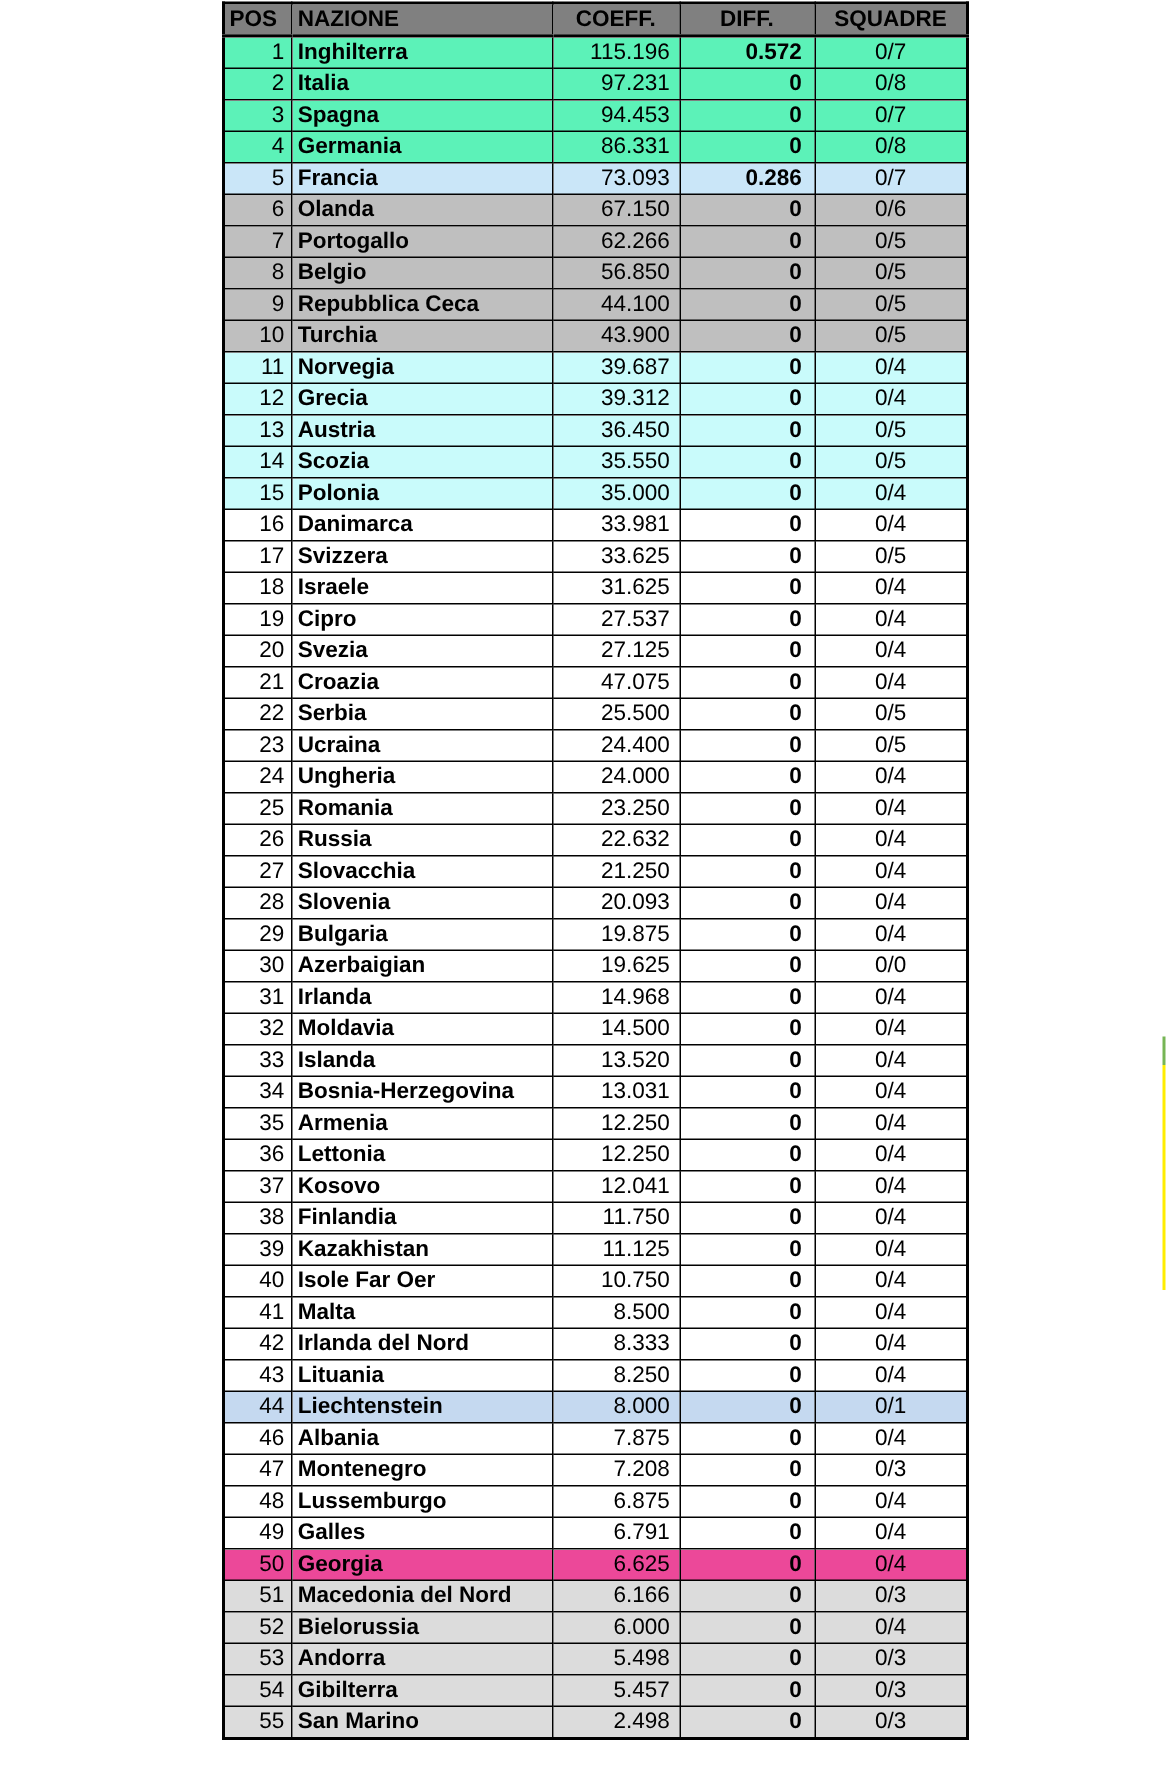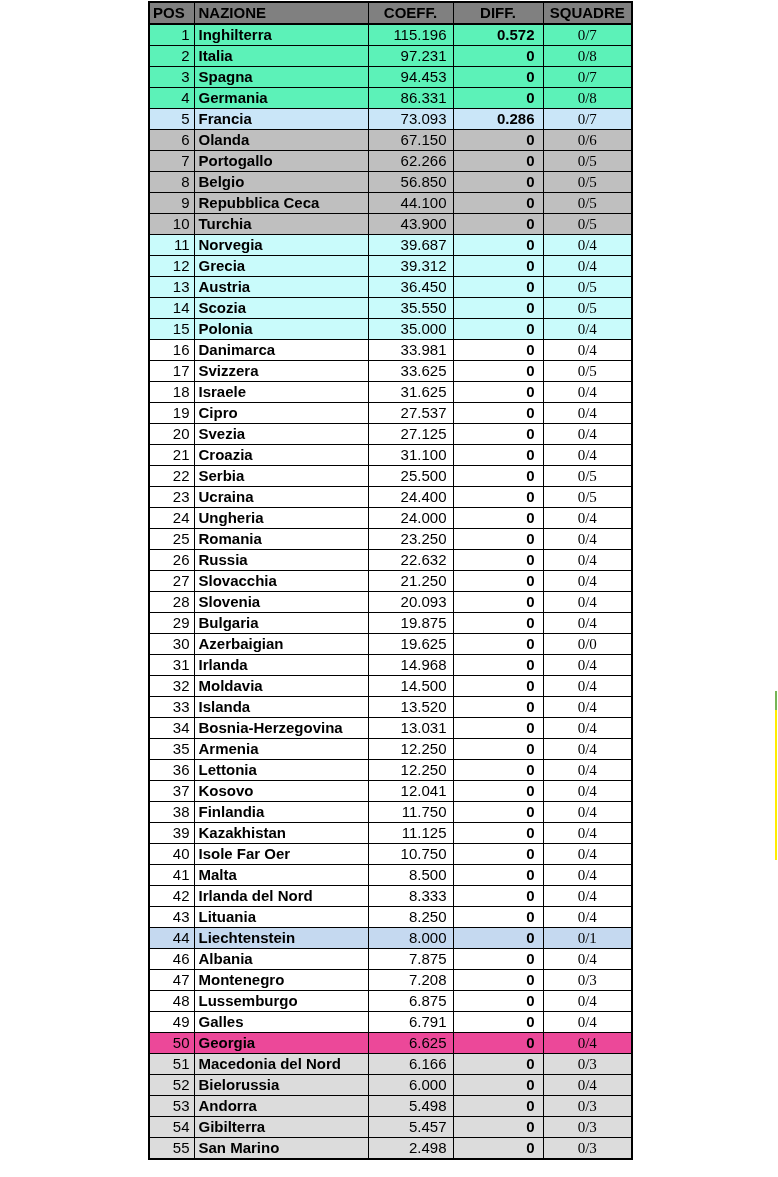--- a/index.html
+++ b/index.html
@@ -39,33 +39,33 @@
     box-sizing: border-box;
   }
   .ranking-table thead th {
     font-weight: bold;
     border-bottom-width: 2px;
   }
   .col-pos      { width: 45px; }
   .col-nazione  { width: 174px; }
   .col-coeff    { width: 85px; }
   .col-diff     { width: 90px; }
-  .col-squadre  { width: 89px; }
+  .col-squadre  { width: 102px; }
 
   th.col-pos     { text-align: left;  padding-left: 3px; }
   th.col-nazione { text-align: left;  padding-left: 4px; }
   th.col-coeff   { text-align: center; }
   th.col-diff    { text-align: center; }
   th.col-squadre { text-align: center; }
 
   td.col-pos     { text-align: right; padding-right: 4px; }
   td.col-nazione { text-align: left;  padding-left: 4px; font-weight: bold; }
   td.col-coeff   { text-align: right; padding-right: 6px; }
   td.col-diff    { text-align: right; padding-right: 8px; font-weight: bold; }
-  td.col-squadre { text-align: center; font-family: Liberation Serif, serif; }
+  td.col-squadre { text-align: center; }
 
   .edge-marker {
     position: absolute;
     width: 2px;
   }
   .edge-marker.green  { left: 775px; top: 691px; height: 19px; }
   .edge-marker.yellow { left: 775px; top: 710px; height: 150px; }
 </style>
 </head>
 <body>
@@ -227,21 +227,21 @@
           <tr style="background: rgb(255, 255, 255);">
             <td class="col-pos">20</td>
             <td class="col-nazione">Svezia</td>
             <td class="col-coeff">27.125</td>
             <td class="col-diff">0</td>
             <td class="col-squadre">0/4</td>
           </tr>
           <tr style="background: rgb(255, 255, 255);">
             <td class="col-pos">21</td>
             <td class="col-nazione">Croazia</td>
-            <td class="col-coeff">31.100</td>
+            <td class="col-coeff">47.075</td>
             <td class="col-diff">0</td>
             <td class="col-squadre">0/4</td>
           </tr>
           <tr style="background: rgb(255, 255, 255);">
             <td class="col-pos">22</td>
             <td class="col-nazione">Serbia</td>
             <td class="col-coeff">25.500</td>
             <td class="col-diff">0</td>
             <td class="col-squadre">0/5</td>
           </tr>

